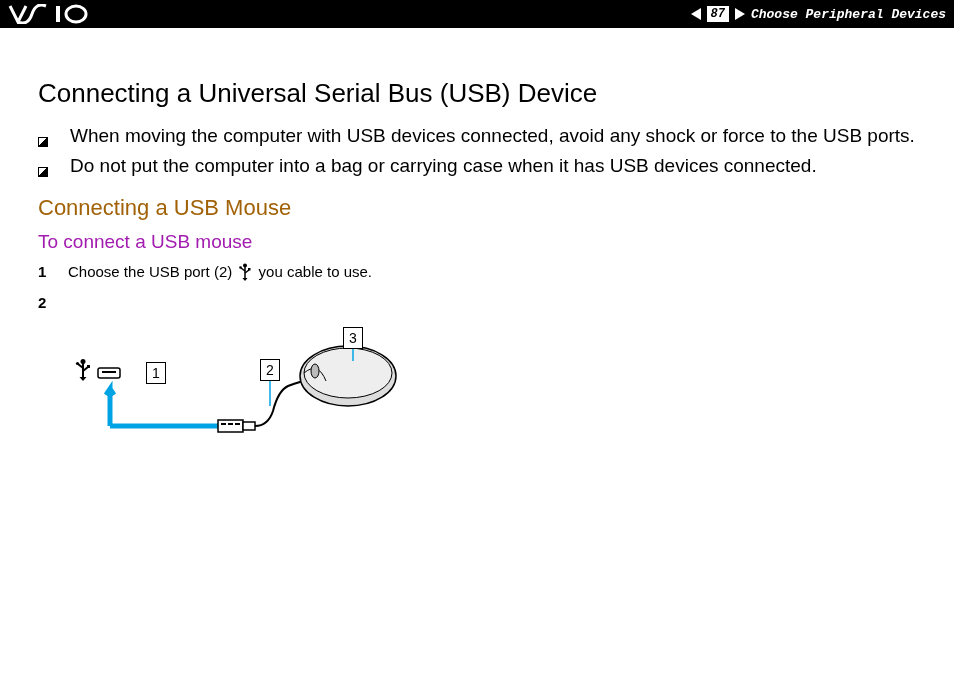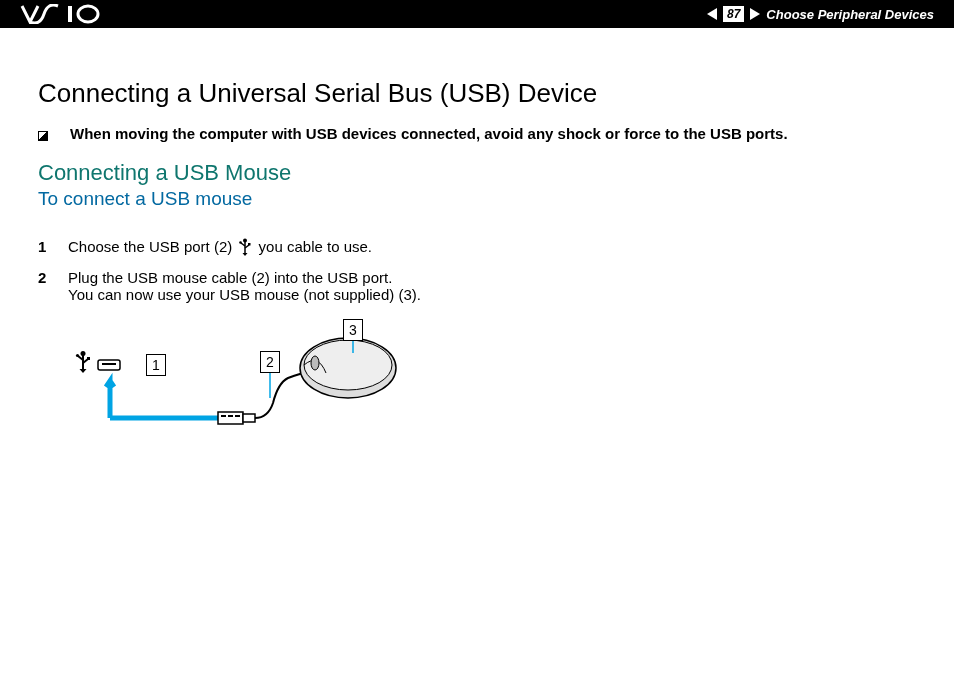--- a/index.html
+++ b/index.html
@@ -13,21 +13,22 @@
       font-family: Arial, Helvetica, sans-serif;
       background: white;
       position: relative;
     }
     .header-bar {
       background: black;
       height: 28px;
       display: flex;
       align-items: center;
       justify-content: space-between;
-      padding: 0 20px;
+      padding: 0 8px;
+      font-family: Liberation Mono, monospace;
     }
     .vaio-logo {
       display: flex;
       align-items: center;
       gap: 0;
     }
     .header-right {
       display: flex;
       align-items: center;
       gap: 6px;
@@ -68,45 +69,44 @@
     .intro-text {
       font-size: 15px;
       margin-bottom: 10px;
     }
     .bullet-list {
       list-style: none;
       margin-bottom: 18px;
     }
     .bullet-list li {
       display: flex;
-      align-items: center;
+      align-items: flex-end;
       margin-bottom: 8px;
-      font-size: 15px;
-      font-weight: bold;
+      font-size: 19px;
     }
     .bullet-box {
       width: 10px;
       height: 10px;
       border: 1px solid black;
       background: linear-gradient(to bottom right, white 48%, black 50%);
       margin-right: 22px;
       margin-top: 4px;
       flex-shrink: 0;
     }
     .sub-heading-blue {
-      color: #0f766e;
+      color: #a16207;
       font-size: 22px;
       font-weight: normal;
-      margin-bottom: 2px;
+      margin-bottom: 10px;
     }
     .sub-heading-gray {
-      color: #0369a1;
+      color: #a21caf;
       font-size: 19px;
       font-weight: normal;
-      margin-bottom: 28px;
+      margin-bottom: 10px;
     }
     .num-list {
       list-style: none;
     }
     .num-list li {
       display: flex;
       align-items: flex-start;
       margin-bottom: 10px;
       font-size: 15px;
     }
@@ -164,20 +164,24 @@
   </div>
 </div>
 
 <div class="content">
   <h1 class="main-heading">Connecting a Universal Serial Bus (USB) Device</h1>
 
   <ul class="bullet-list">
     <li>
       <span class="bullet-box"></span>
       <span>When moving the computer with USB devices connected, avoid any shock or force to the USB ports.</span>
+    </li>
+    <li>
+      <span class="bullet-box"></span>
+      <span>Do not put the computer into a bag or carrying case when it has USB devices connected.</span>
     </li>
   </ul>
 
   <h2 class="sub-heading-blue">Connecting a USB Mouse</h2>
   <h3 class="sub-heading-gray">To connect a USB mouse</h3>
 
   <ol class="num-list">
     <li>
       <span class="num">1</span>
       <span>
@@ -191,24 +195,20 @@
             <path d="M 7 10 L 11 7" stroke="black" stroke-width="1.5"></path>
             <rect x="10" y="5" width="2.5" height="2.5" fill="black"></rect>
             <path d="M 4.5 15 L 9.5 15 L 7 18 Z" fill="black"></path>
           </svg>
         </span>
         <span> you cable to use.</span>
       </span>
     </li>
     <li>
       <span class="num">2</span>
-      <span>
-        <span>Plug the USB mouse cable (2) into the USB port.</span><br>
-        <span>You can now use your USB mouse (not supplied) (3).</span>
-      </span>
     </li>
   </ol>
 
   <div class="diagram">
     <svg width="350" height="130" viewBox="0 0 350 130">
 
       <g transform="translate(8,28)">
         <circle cx="7" cy="2.5" r="2.5" fill="black"></circle>
         <line x1="7" y1="4" x2="7" y2="18" stroke="black" stroke-width="2"></line>
         <path d="M 7 9 L 2 5" stroke="black" stroke-width="2"></path>

